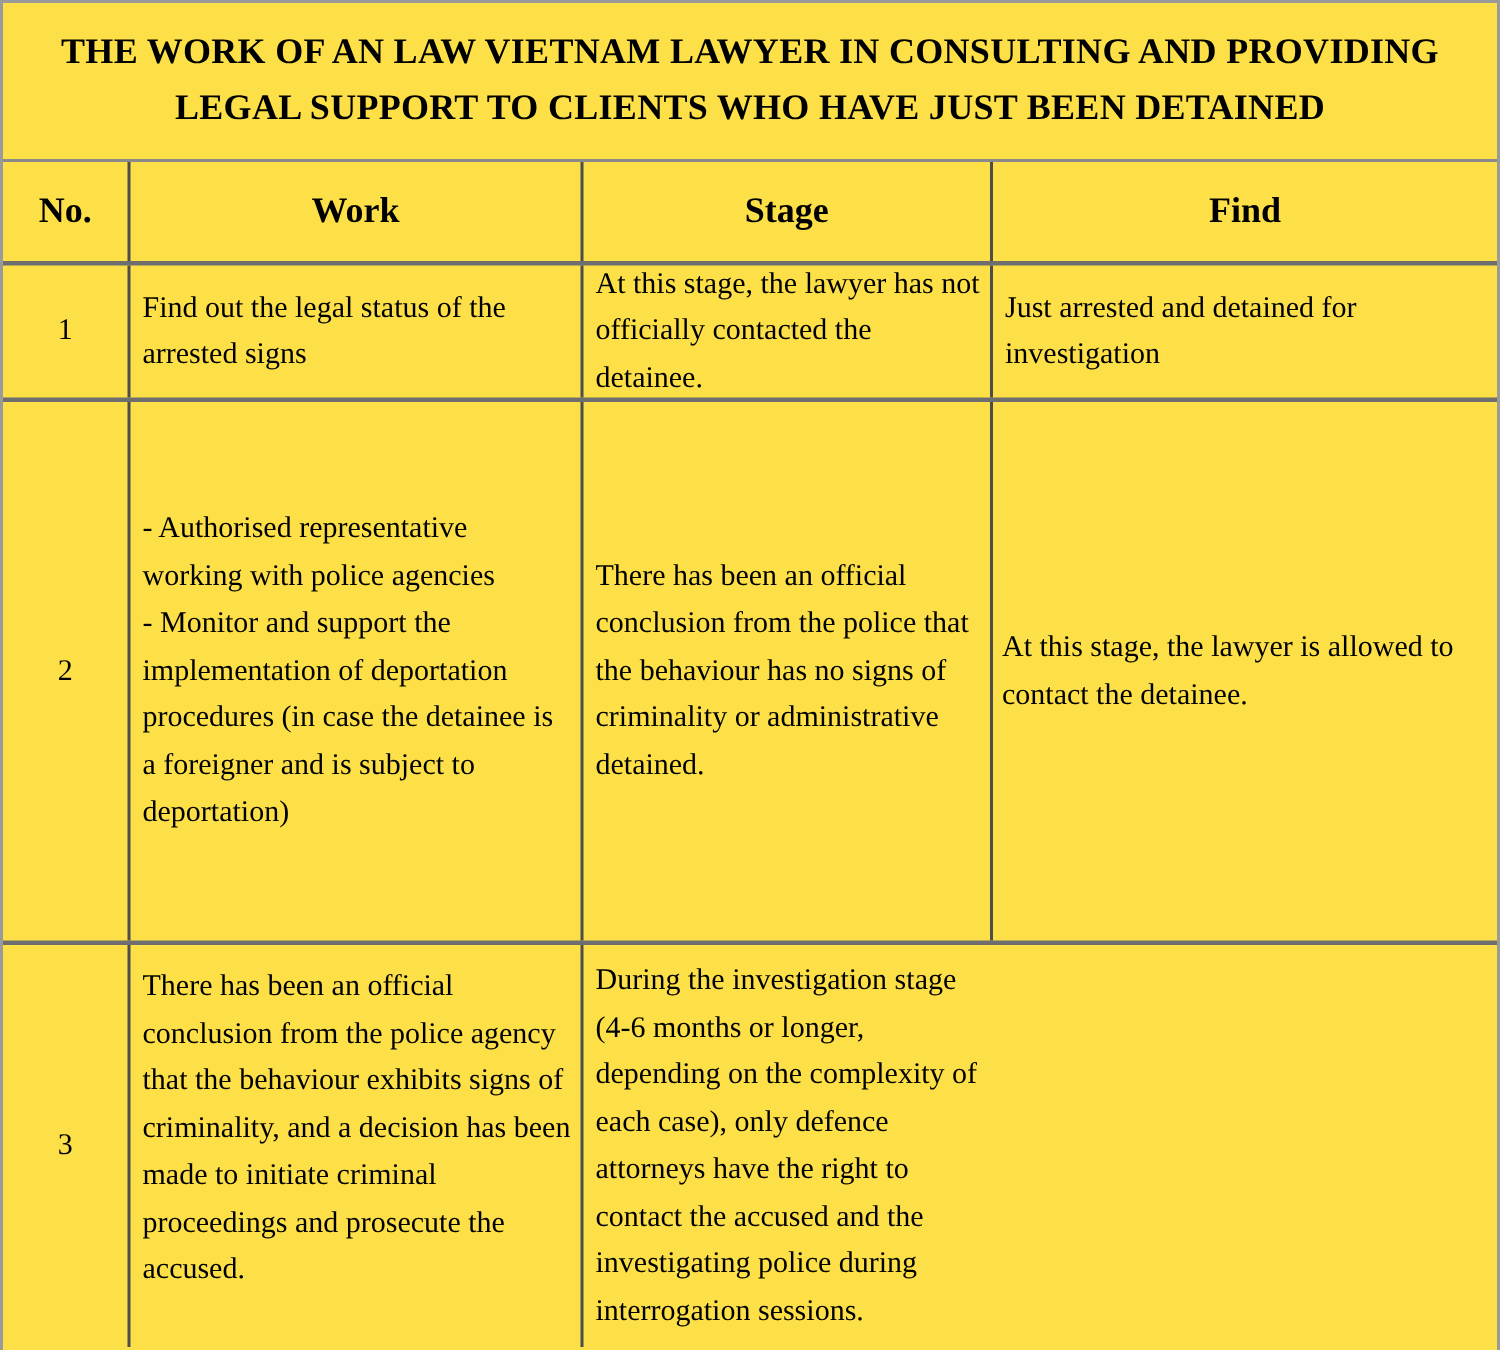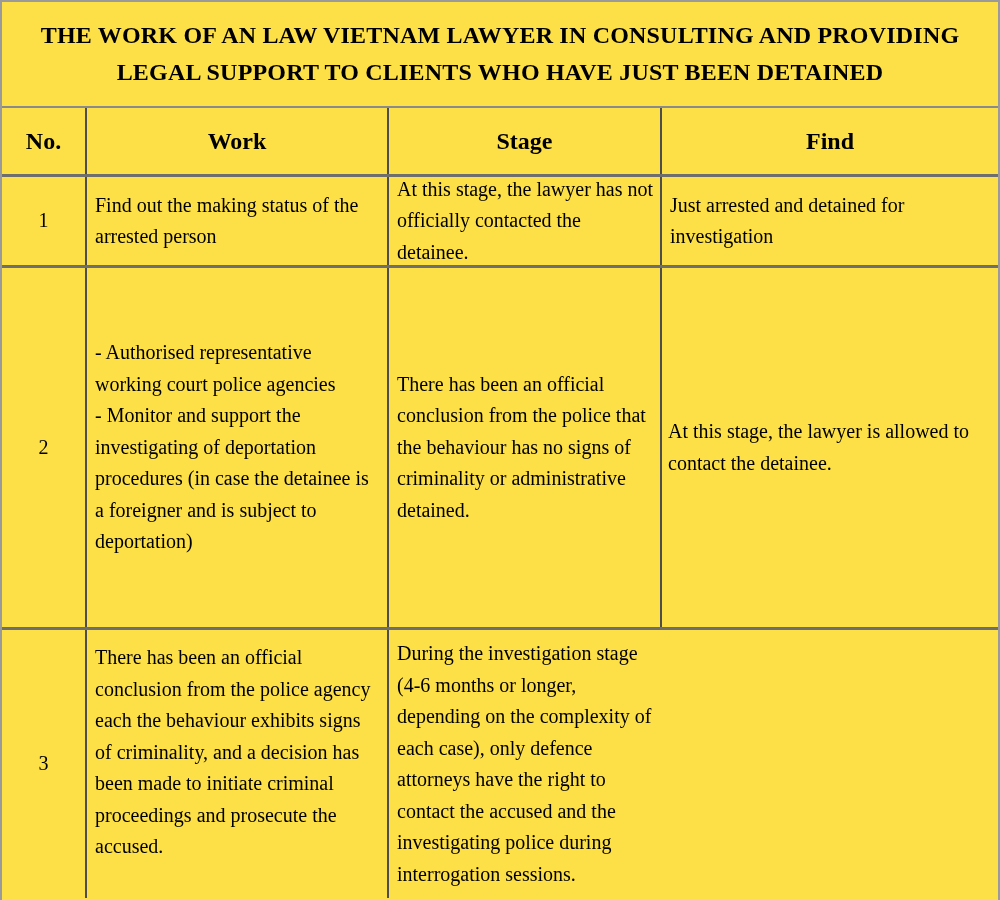--- a/index.html
+++ b/index.html
@@ -83,34 +83,34 @@
 
   <div class="trow thead">
     <div class="cell th">No.</div>
     <div class="cell th">Work</div>
     <div class="cell th">Stage</div>
     <div class="cell th">Find</div>
   </div>
 
   <div class="trow row-1">
     <div class="cell num">1</div>
-    <div class="cell pad-l">Find out the making status of the arrested person</div>
+    <div class="cell pad-l">Find out the legal status of the arrested signs</div>
     <div class="cell pad-l">At this stage, the lawyer has not officially contacted the detainee.</div>
     <div class="cell pad-l">Just arrested and detained for investigation</div>
   </div>
 
   <div class="trow row-2">
     <div class="cell num">2</div>
     <div class="cell pad-l">
-      <span class="work-item">- Authorised representative working court police agencies</span>
-      <span class="work-item">- Monitor and support the investigating of deportation procedures (in case the detainee is a foreigner and is subject to deportation)</span>
+      <span class="work-item">- Authorised representative working with police agencies</span>
+      <span class="work-item">- Monitor and support the implementation of deportation procedures (in case the detainee is a foreigner and is subject to deportation)</span>
     </div>
     <div class="cell pad-l">There has been an official conclusion from the police that the behaviour has no signs of criminality or administrative detained.</div>
     <div class="cell ctr">At this stage, the lawyer is allowed to contact the detainee.</div>
   </div>
 
   <div class="trow row-3">
     <div class="cell num">3</div>
-    <div class="cell pad-l v-top">There has been an official conclusion from the police agency each the behaviour exhibits signs of criminality, and a decision has been made to initiate criminal proceedings and prosecute the accused.</div>
+    <div class="cell pad-l v-top">There has been an official conclusion from the police agency that the behaviour exhibits signs of criminality, and a decision has been made to initiate criminal proceedings and prosecute the accused.</div>
     <div class="cell pad-l">During the investigation stage (4-6 months or longer, depending on the complexity of each case), only defence attorneys have the right to contact the accused and the investigating police during interrogation sessions.</div>
   </div>
 
 </div>
 
 </body></html>

